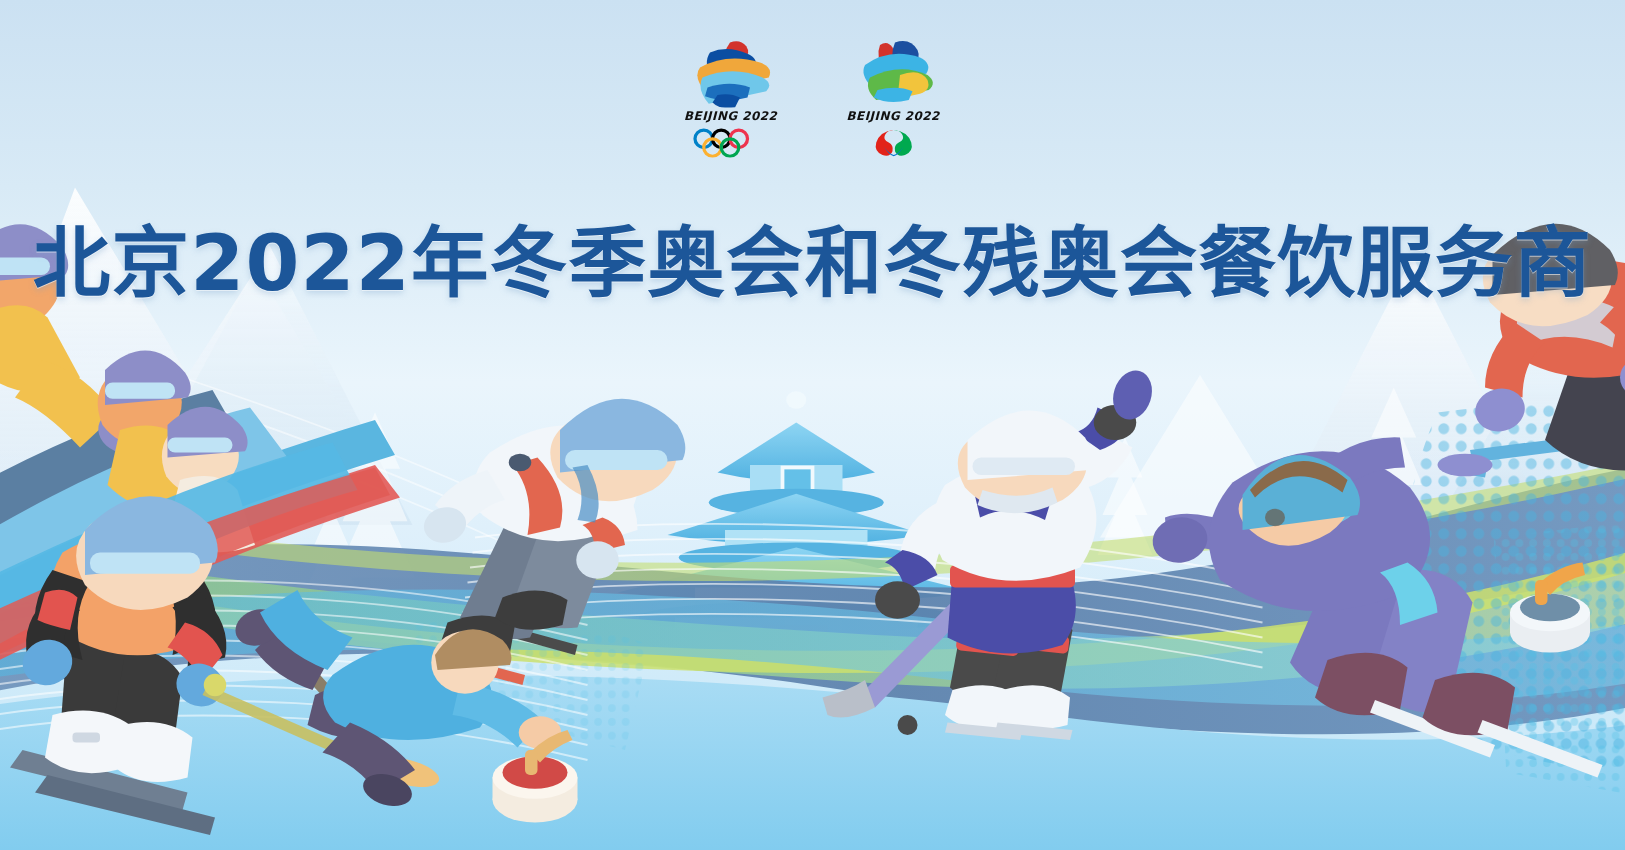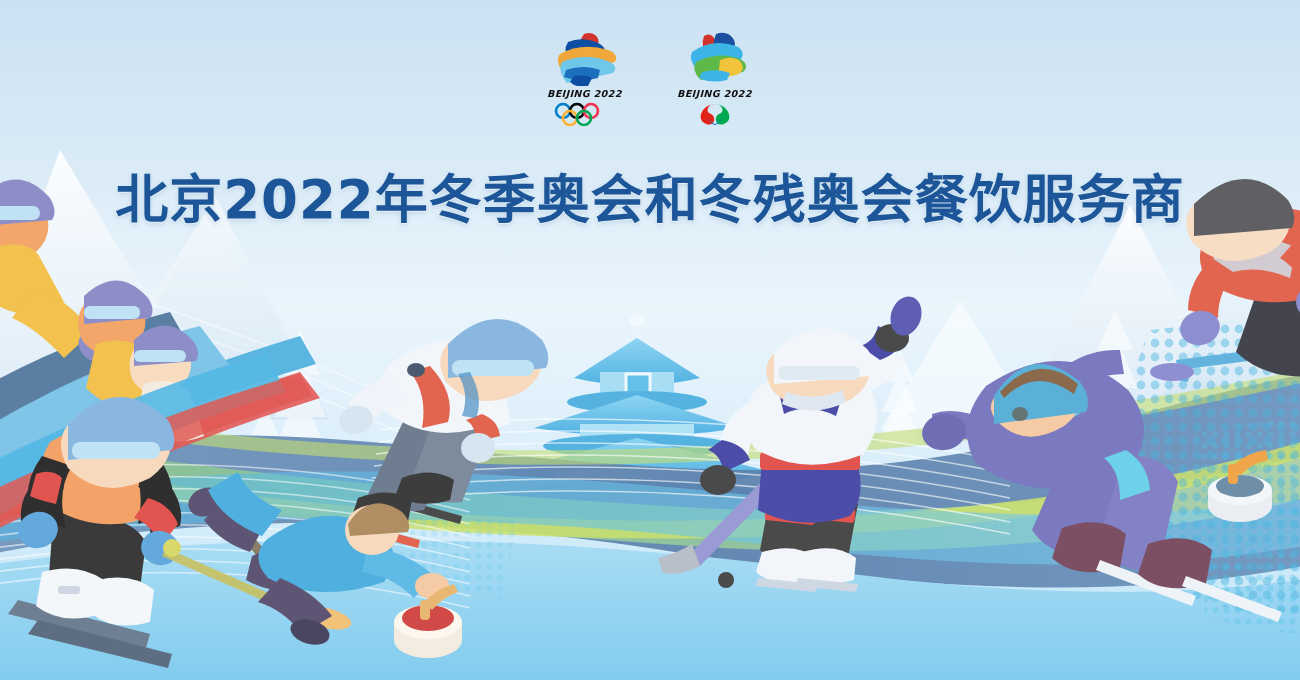--- a/index.html
+++ b/index.html
@@ -21,21 +21,21 @@
   #title-block{
     position:absolute;
     left:0;top:136px;width:1300px;
     text-align:center;
     z-index:60;
   }
   #main-title{
     display:inline-block;
     font-family:"DejaVu Sans","Liberation Sans",sans-serif;
     font-weight:700;
-    font-size:53px;
+    font-size:62px;
     letter-spacing:1px;
     line-height:1.05;
     color:#1c5699;
     text-shadow:0 1px 0 rgba(255,255,255,.55), 0 2px 5px rgba(120,160,200,.35);
     white-space:nowrap;
   }
 
   
   #emblems{
     position:absolute;

